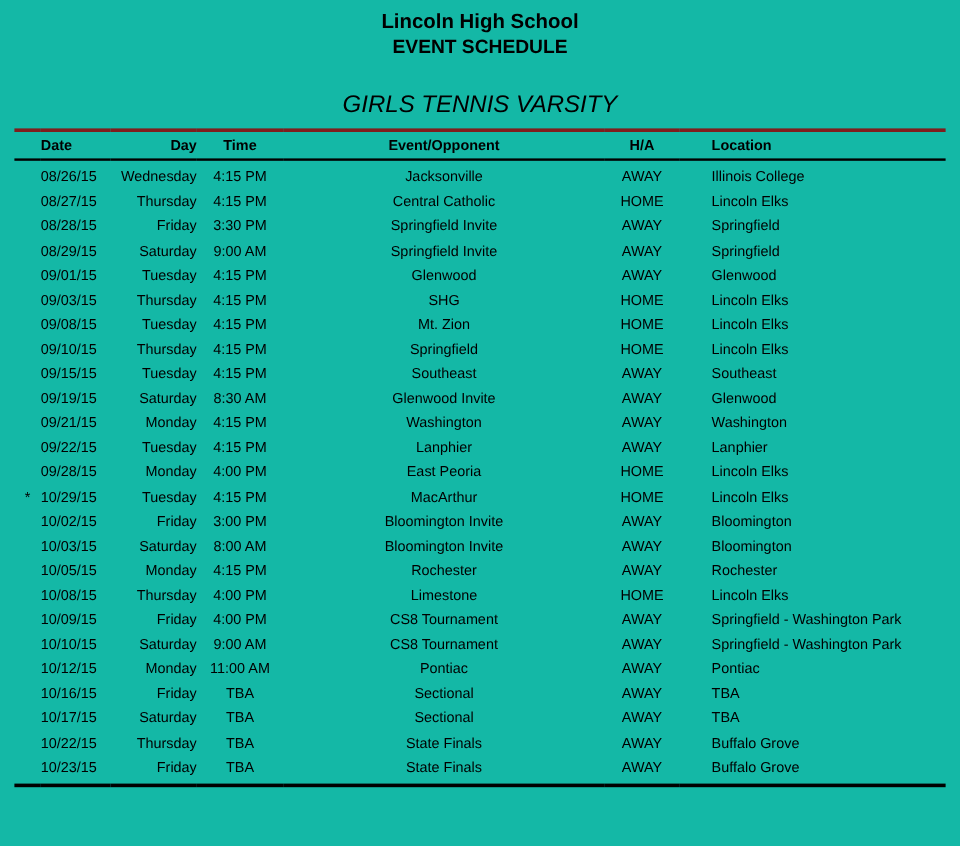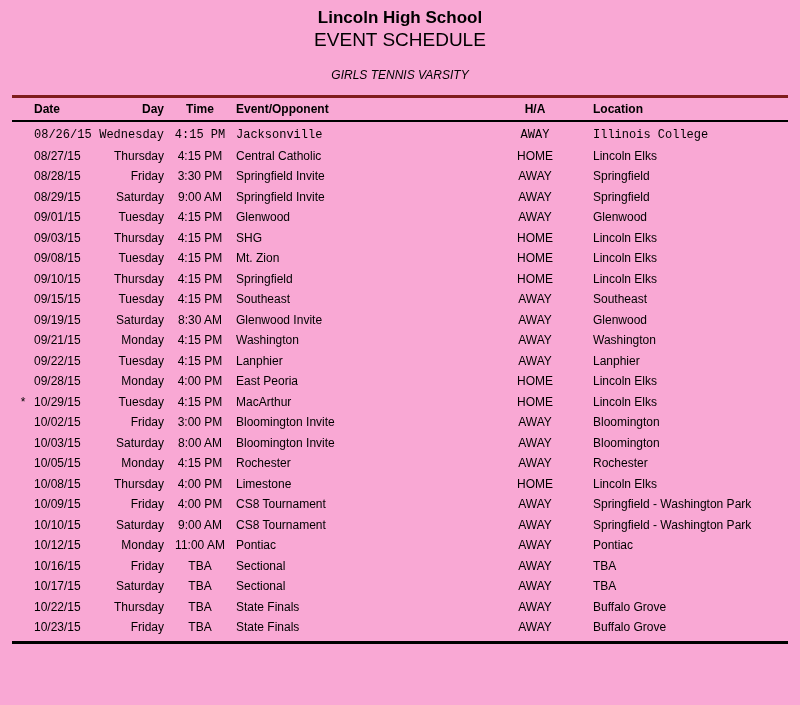--- a/index.html
+++ b/index.html
@@ -3,47 +3,47 @@
 <meta charset="utf-8">
 <style>
   html, body {
     margin: 0;
     padding: 0;
     background: #ffffff;
   }
   .page {
     width: 800px;
     height: 705px;
-    background: #f9a8d4;
+    background: #14b8a6;
     font-family: "Liberation Sans", sans-serif;
     color: #000000;
     overflow: hidden;
     box-sizing: border-box;
   }
   .titles {
     text-align: center;
     padding-top: 7px;
   }
   .school-name {
     font-size: 17px;
     font-weight: bold;
     line-height: 21px;
     margin: 0;
   }
   .schedule-title {
-    font-size: 19px;
-    font-weight: normal;
+    font-size: 16px;
+    font-weight: bold;
     line-height: 23px;
     margin: 0;
   }
   .team-subtitle {
-    font-size: 12px;
+    font-size: 20px;
     font-style: italic;
     line-height: 20px;
-    margin: 14px 0 0 0;
+    margin: 26px 0 0 0;
   }
   table.schedule {
     margin: 10px 12px 0 12px;
     width: 776px;
     border-collapse: collapse;
     table-layout: fixed;
     border-top: 3px solid #7f1d1d;
     border-bottom: 3px solid #000000;
   }
   table.schedule th {
@@ -54,28 +54,28 @@
     white-space: nowrap;
     overflow: hidden;
   }
   table.schedule td {
     font-size: 12px;
     line-height: 15px;
     padding: 2.75px 0;
     white-space: nowrap;
     overflow: hidden;
   }
-  tbody tr:first-child td { padding-top: 6px; font-family: Liberation Mono, monospace; }
+  tbody tr:first-child td { padding-top: 6px; }
   tbody tr:last-child td { padding-bottom: 6px; }
 
   .col-marker   { width: 22px;  text-align: center; }
   .col-date     { width: 58px;  text-align: left; }
   .col-day      { width: 72px;  text-align: right; }
   .col-time     { width: 72px;  text-align: center; }
-  .col-event    { width: 268px; text-align: left; }
+  .col-event    { width: 268px; text-align: center; }
   .col-ha       { width: 62px;  text-align: center; }
   .col-location { text-align: left; padding-left: 27px !important; }
 </style>
 </head>
 <body>
 
 <div class="page">
   <div class="titles">
     <div class="school-name">Lincoln High School</div>
     <div class="schedule-title">EVENT SCHEDULE</div>

